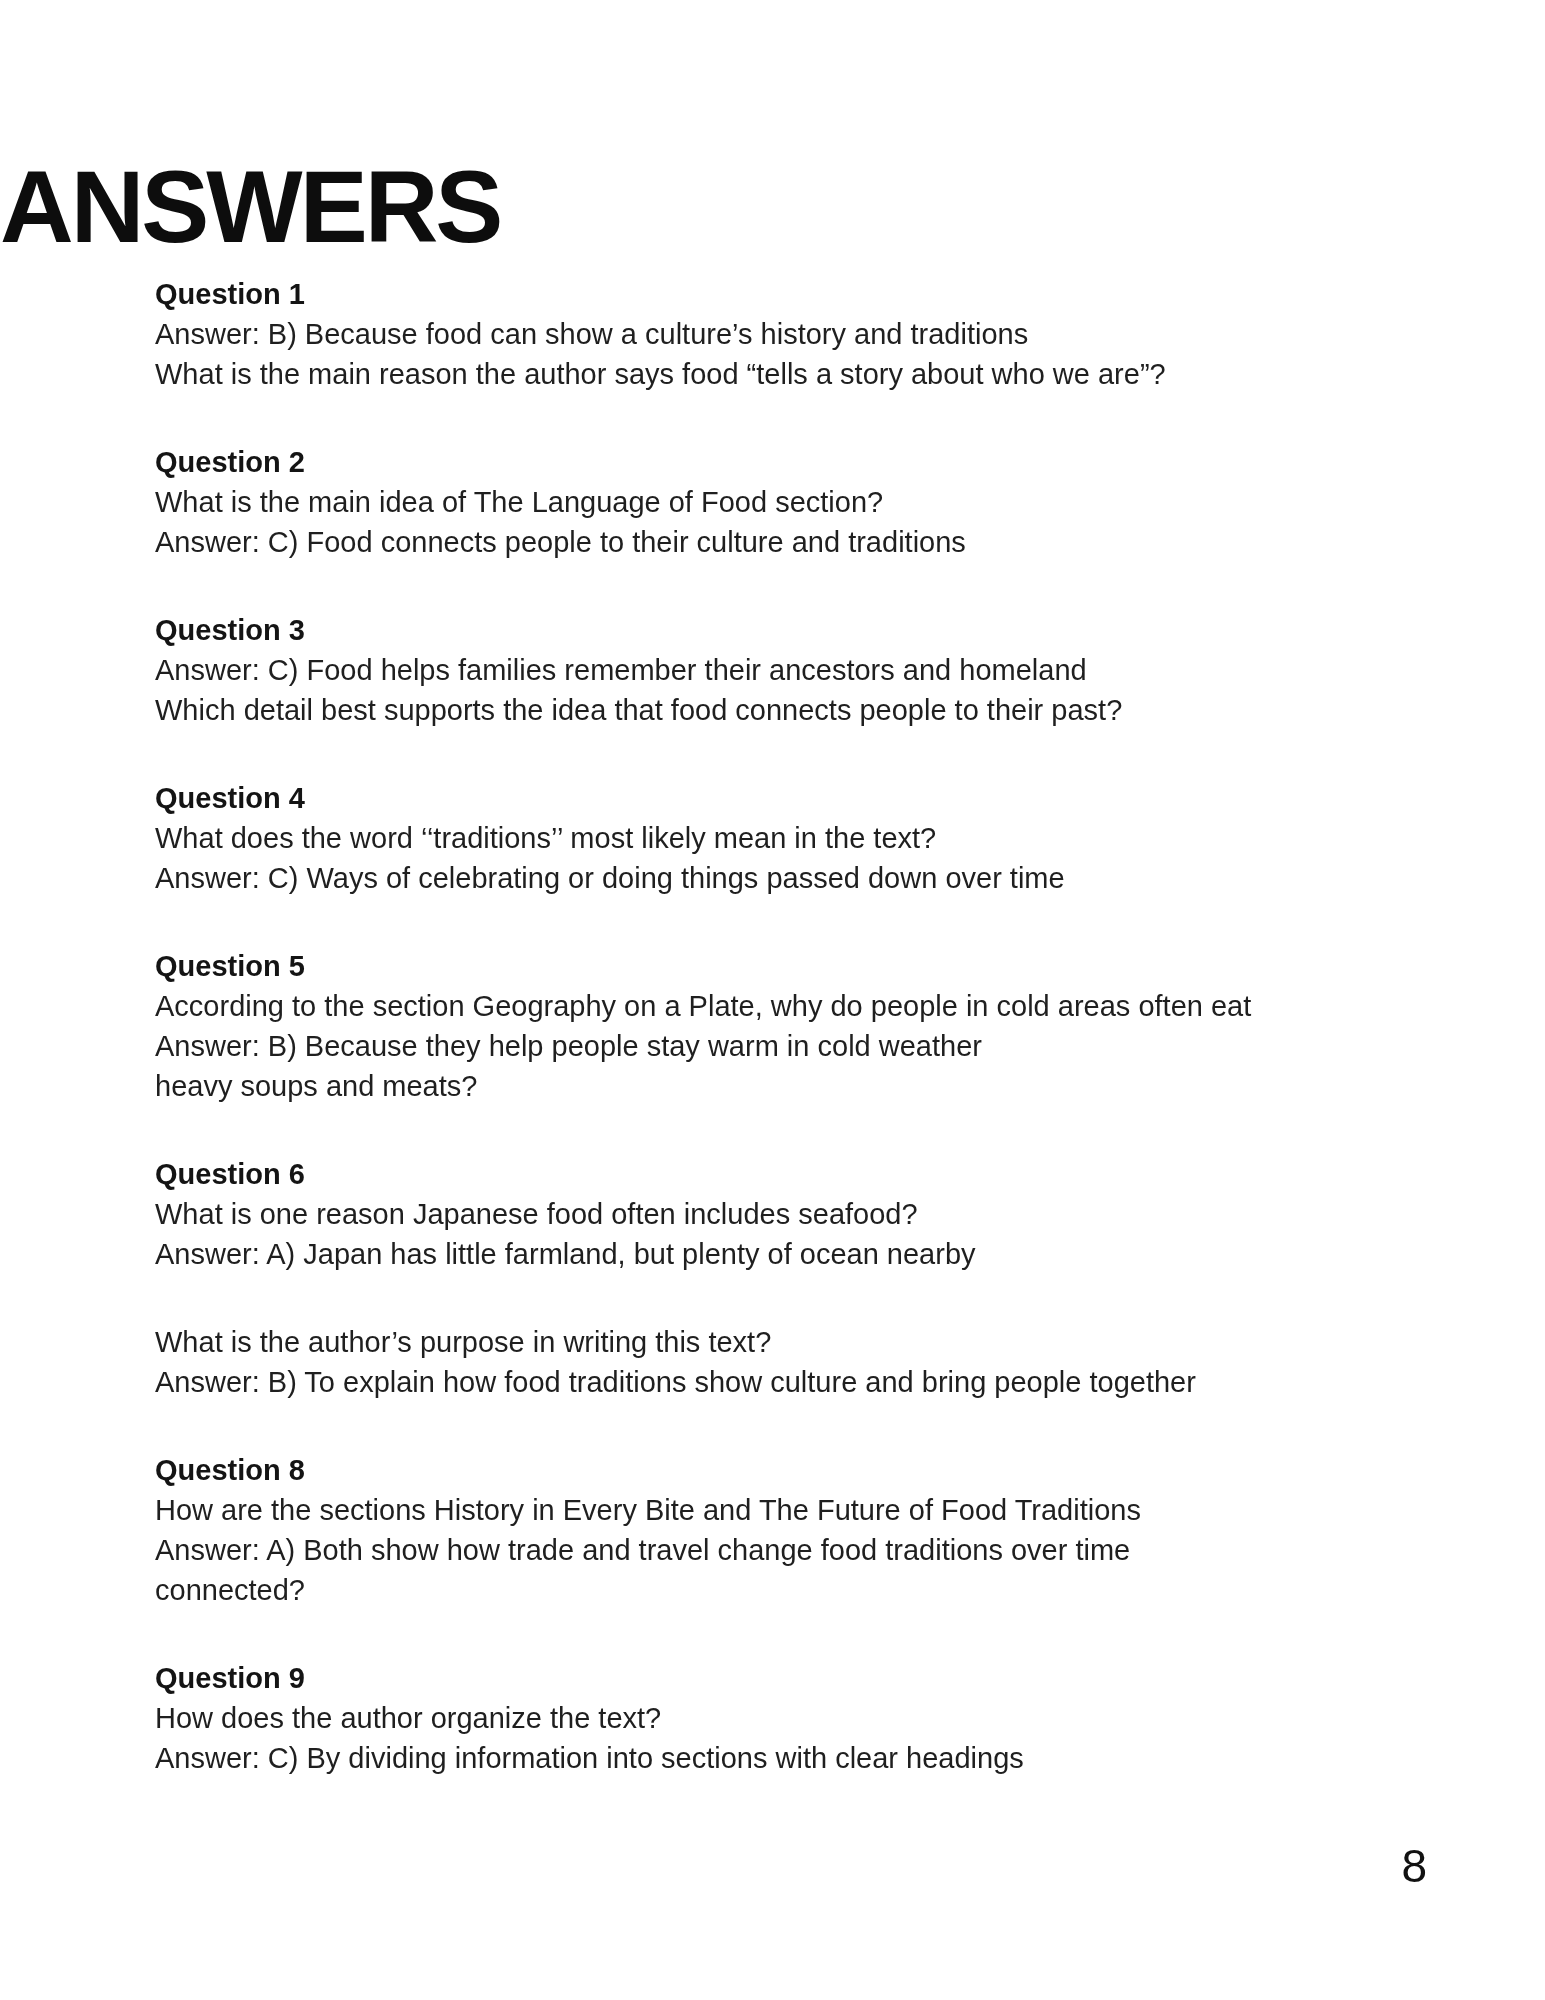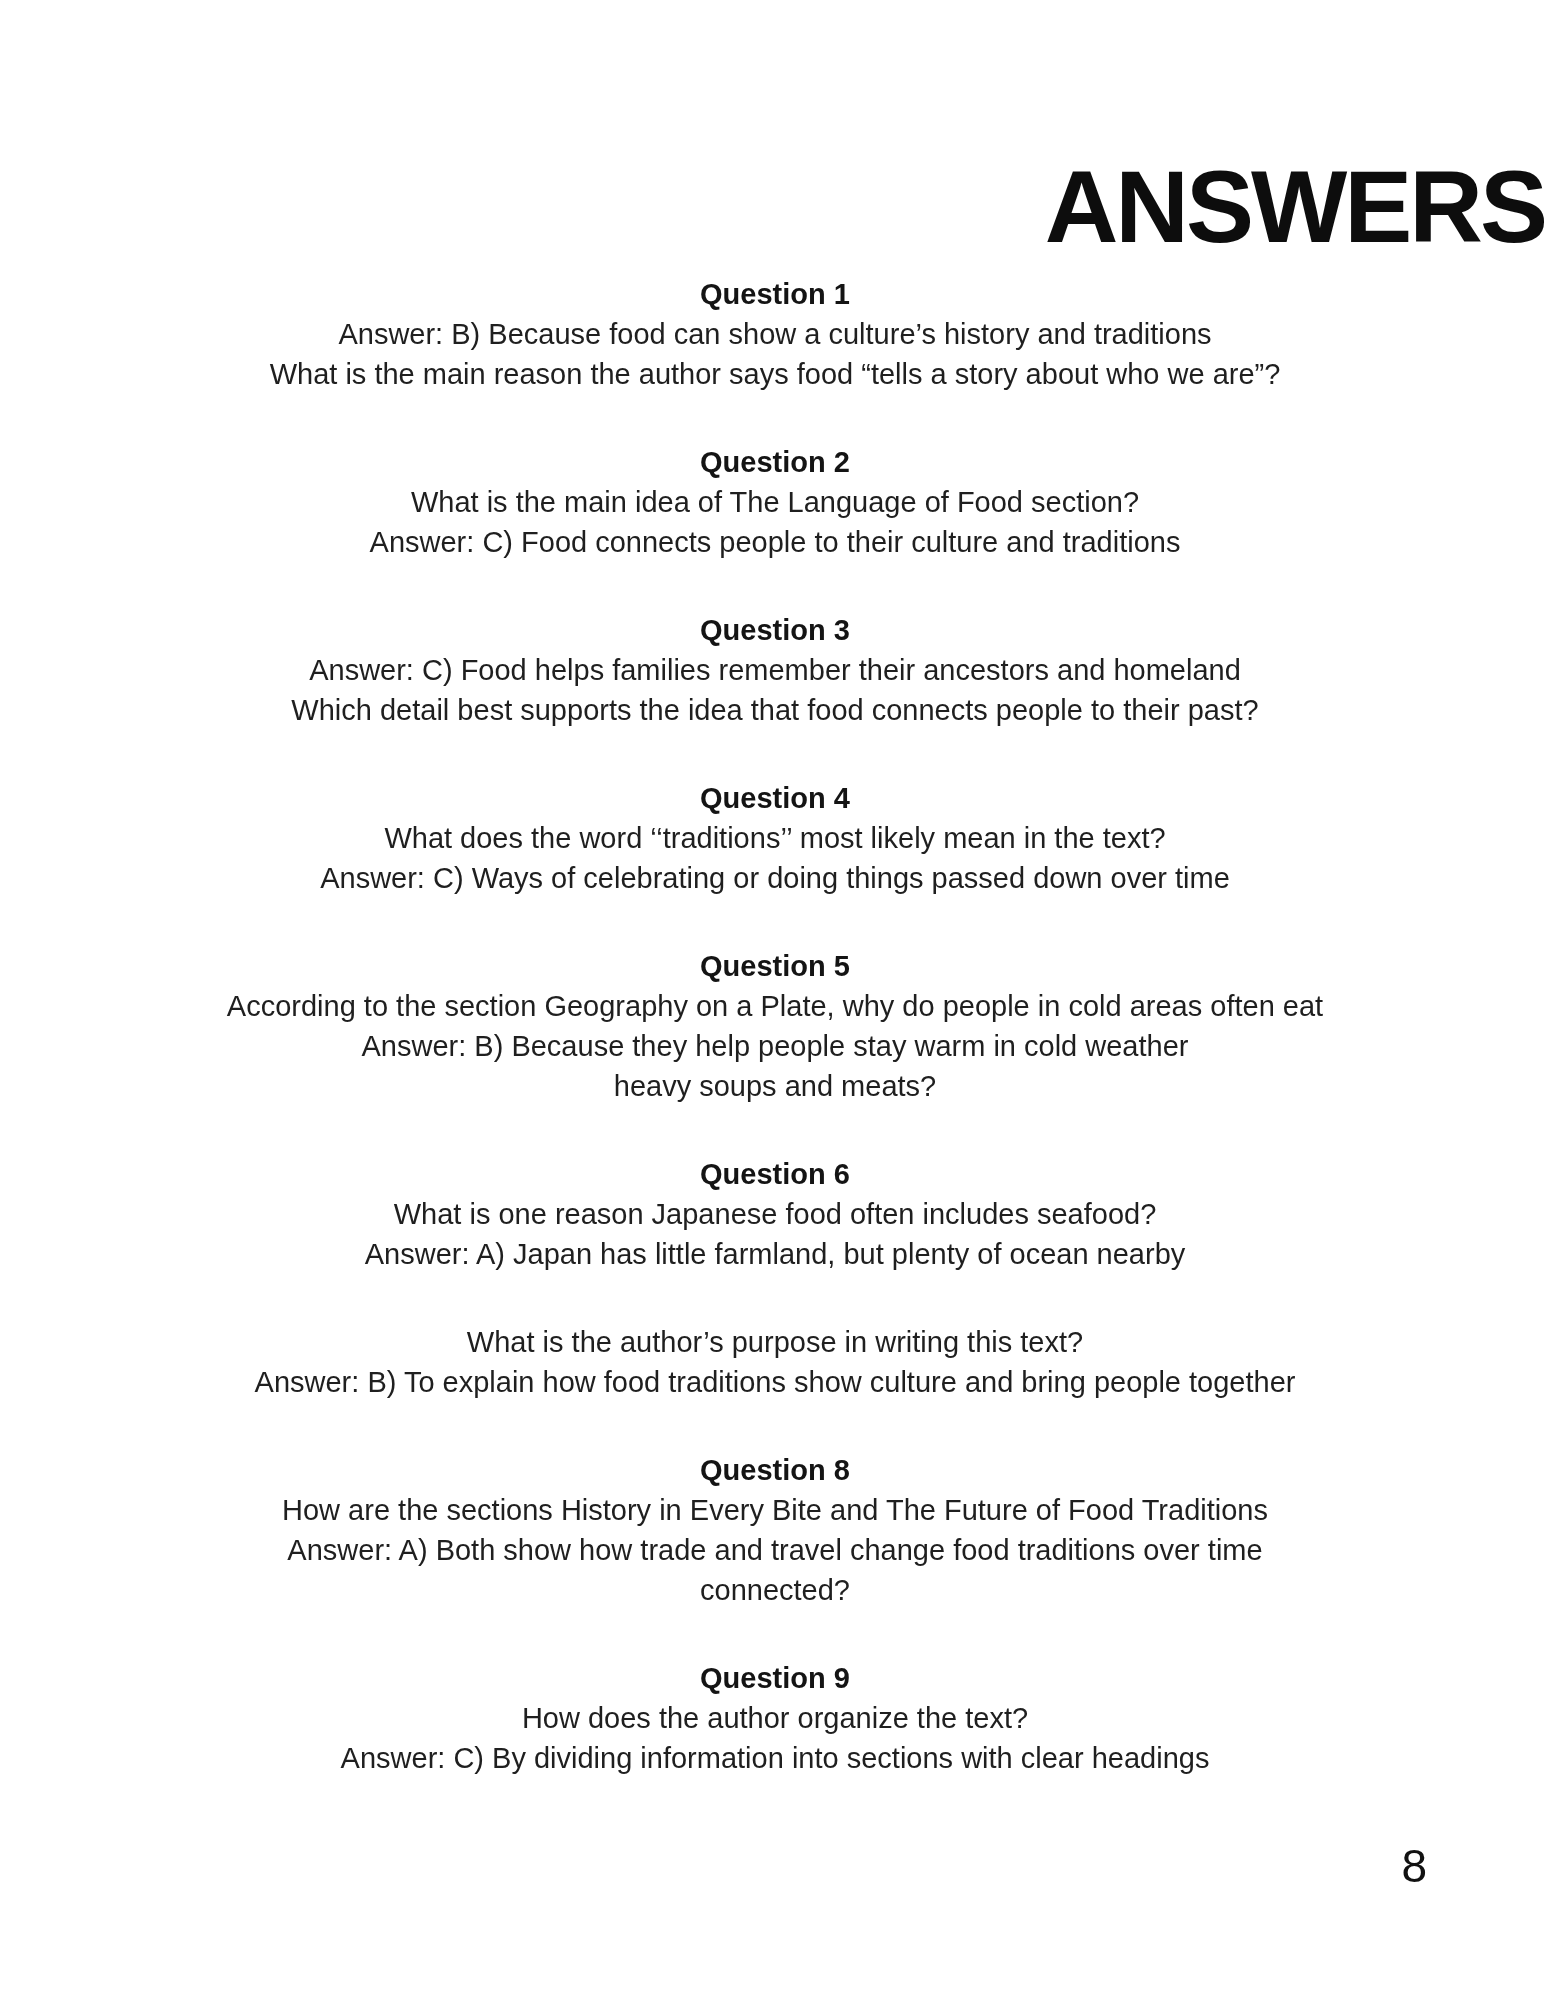--- a/index.html
+++ b/index.html
@@ -11,30 +11,29 @@
   body {
     width: 1545px;
     height: 2000px;
     position: relative;
     font-family: "Liberation Sans", sans-serif;
     color: #1b1b1b;
     overflow: hidden;
   }
   .page-title {
     margin: 156px 0 0 0;
-    text-align: right;
+    text-align: left;
     font-size: 102px;
     line-height: 1.0;
     font-weight: 800;
     letter-spacing: -3px;
     color: #0d0d0d;
   }
   .qa-list {
     margin: 16px 150px 16px 155px;
-    text-align: center;
   }
   .qa-block {
     margin: 0 0 48px 0;
   }
   .qa-heading {
     font-size: 29px;
     line-height: 40px;
     font-weight: 700;
     color: #141414;
   }

